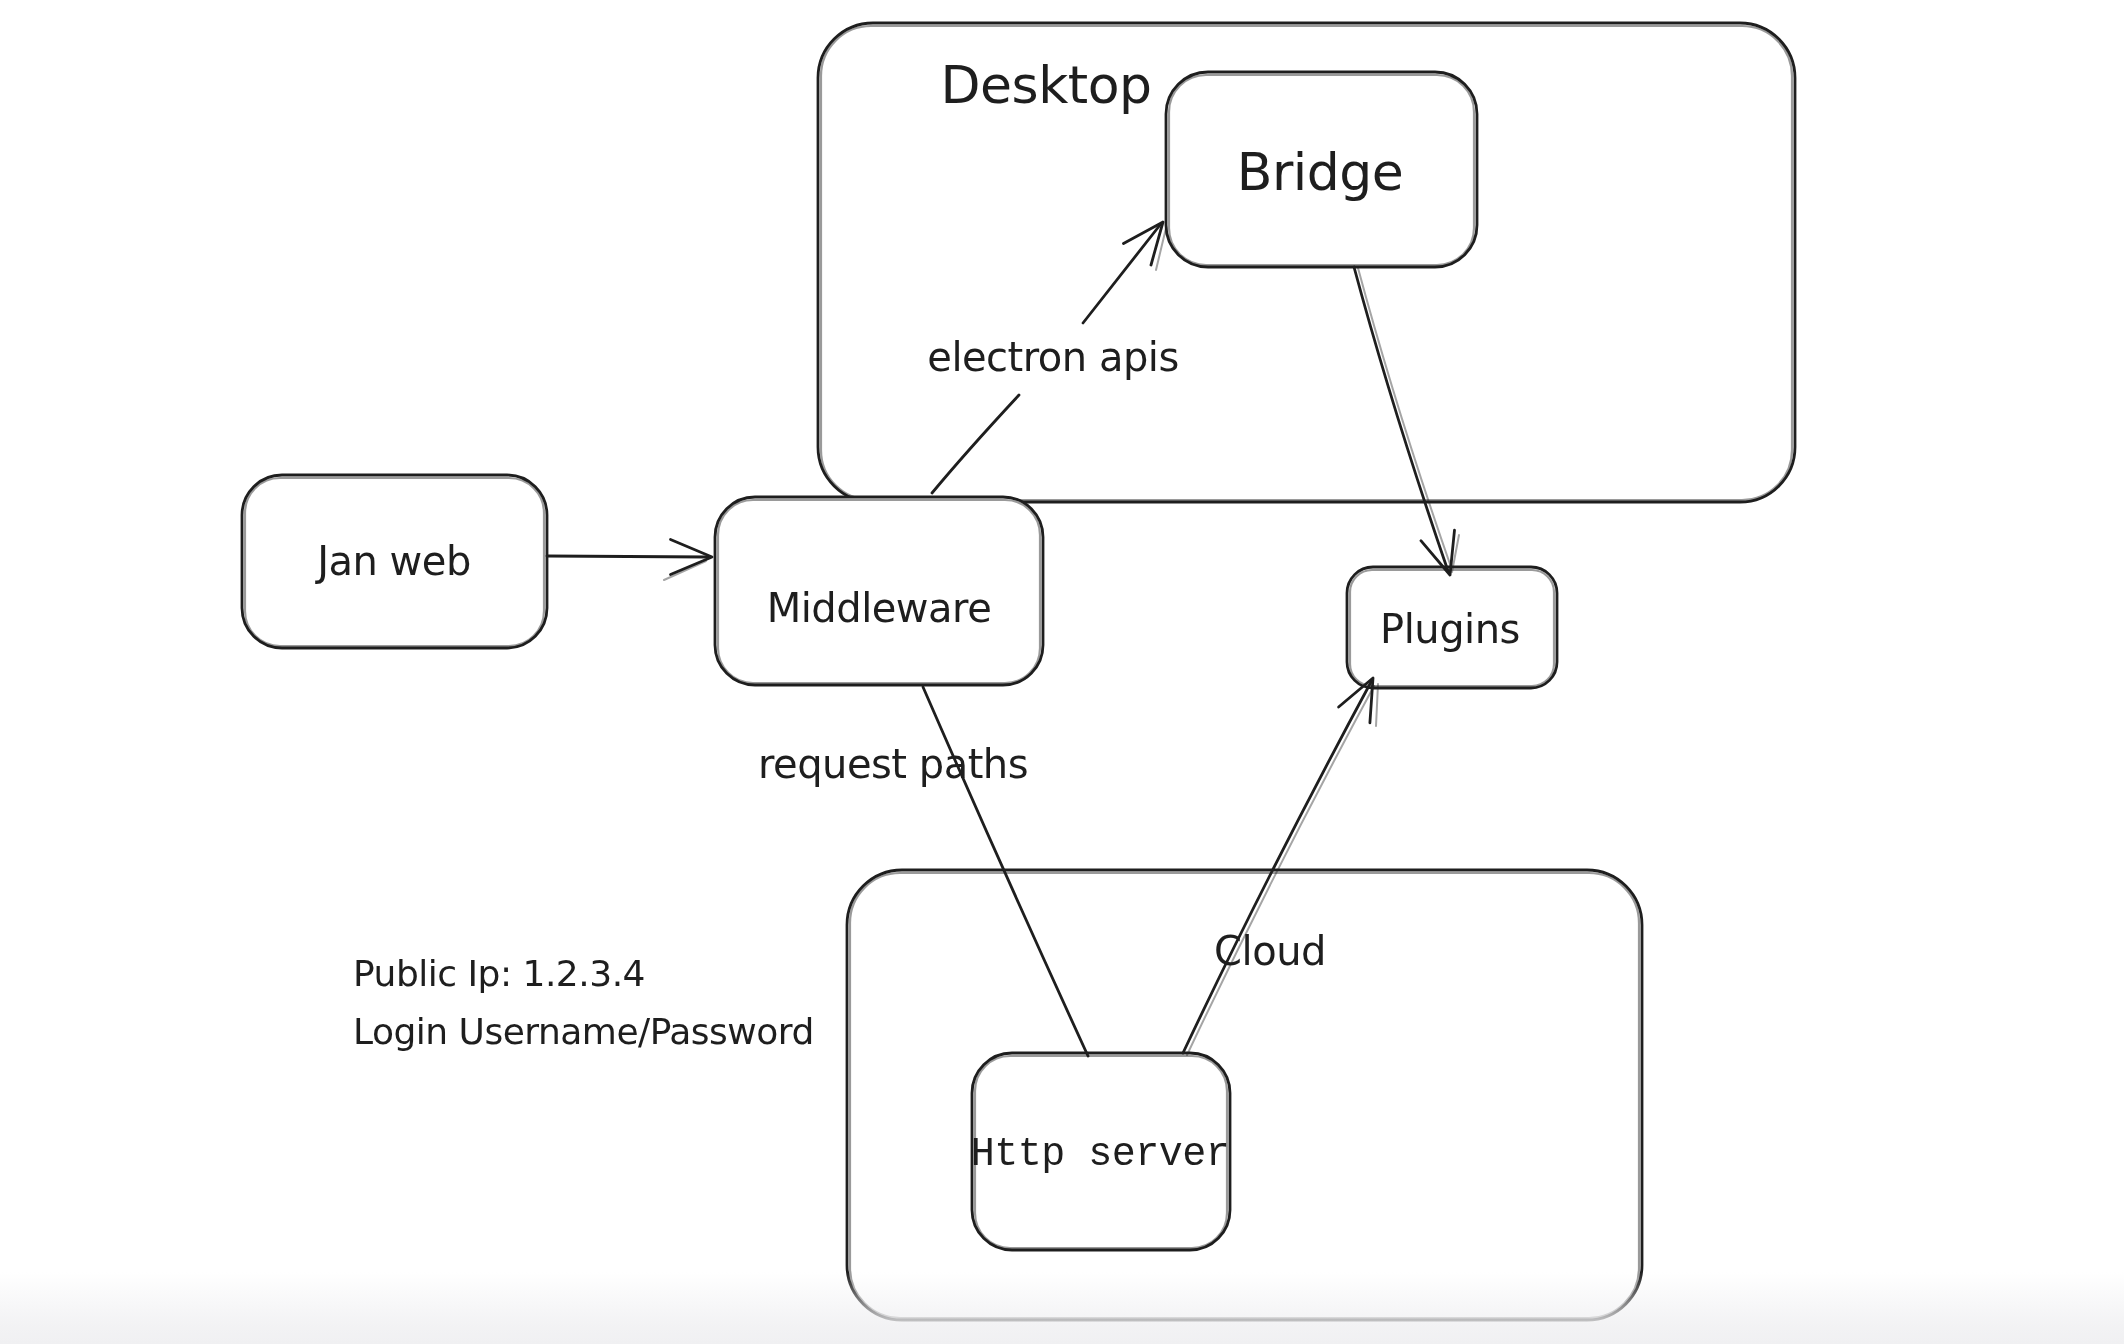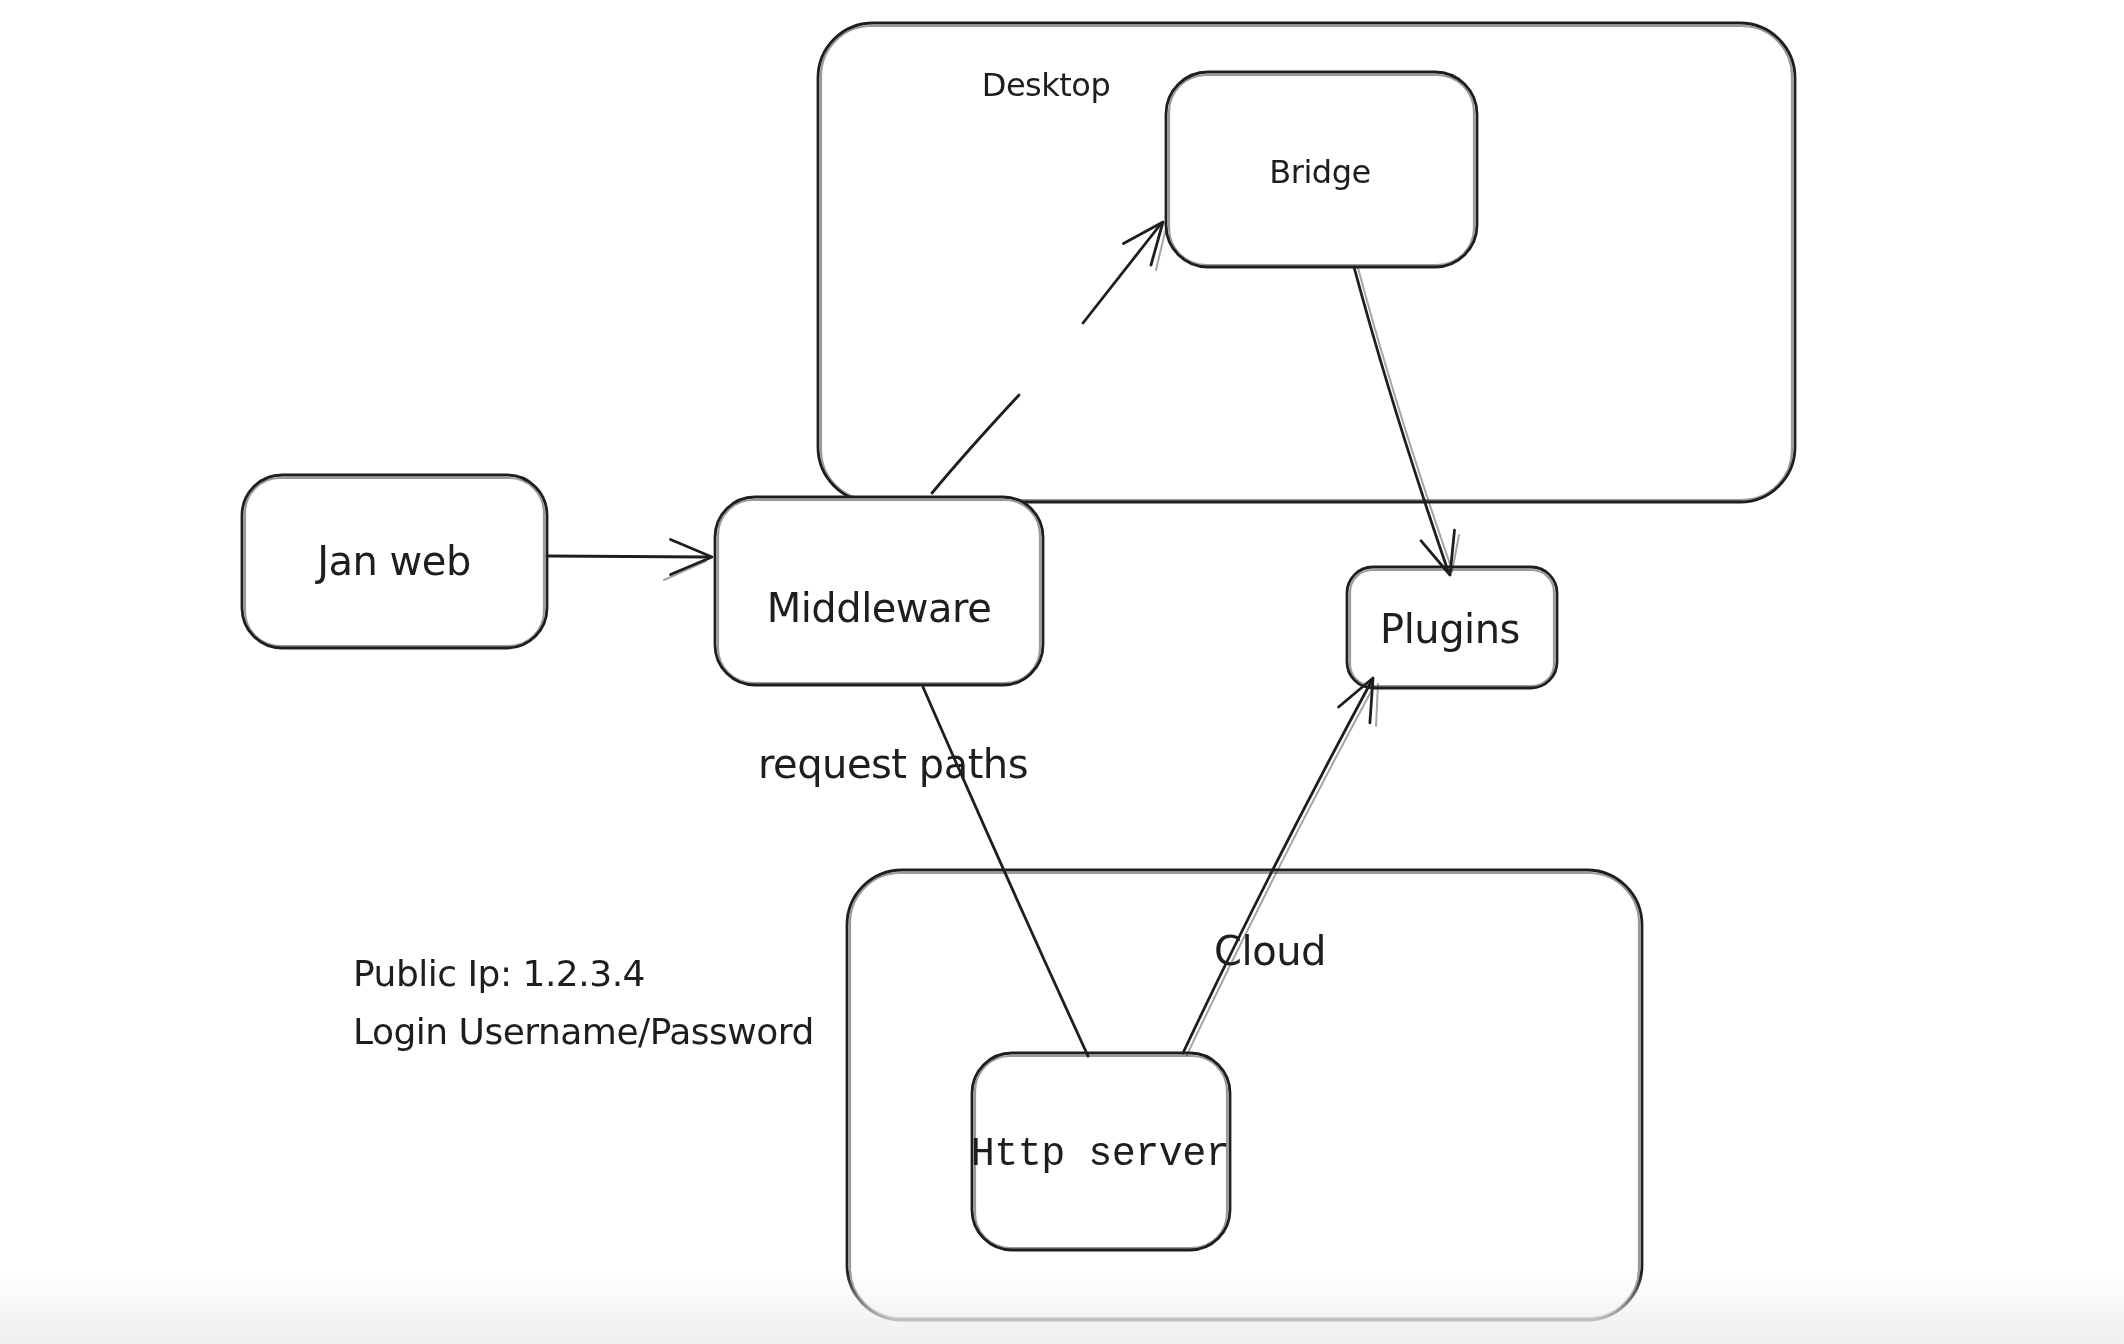--- a/index.html
+++ b/index.html
@@ -16,21 +16,21 @@
   .e{fill:none;stroke:#1e1e1e;stroke-width:2.8;stroke-linecap:round;stroke-linejoin:round;}
   .e2{fill:none;stroke:#1e1e1e;stroke-width:2;stroke-linecap:round;opacity:.4;}
   .lbl{
     position:absolute;
     transform:translate(-50%,-50%);
     color:#1e1e1e;
     font-size:40px;
     white-space:nowrap;
     letter-spacing:-.5px;
   }
-  .lbl.big{font-size:32px;}
+  .lbl.big{font-size:52px;}
   .note{
     position:absolute;
     transform:none;
     color:#1e1e1e;
     font-size:36px;
     white-space:nowrap;
     letter-spacing:-.5px;
   }
 </style>
 </head>
@@ -118,18 +118,19 @@
 
   <div class="lbl big" style="left:1046px; top:85px;">Desktop</div>
   <div class="lbl" style="left:1270px; top:951px;">Cloud</div>
 
   <div class="lbl" style="left:394px;  top:561px;">Jan web</div>
   <div class="lbl" style="left:879px;  top:608px;">Middleware</div>
   <div class="lbl big" style="left:1320px; top:172px;">Bridge</div>
   <div class="lbl" style="left:1450px; top:629px;">Plugins</div>
   <div class="lbl" style="left:1100px; top:1154px;font-family:Liberation Mono, monospace;">Http server</div>
 
+  <div class="lbl" style="left:1053px; top:357px;">electron apis</div>
   <div class="lbl" style="left:893px;  top:764px;">request paths</div>
 
   <div class="note" style="left:353px; top:953px;">Public Ip: 1.2.3.4</div>
   <div class="note" style="left:353px; top:1011px;">Login Username/Password</div>
 
 </div>
 
 </body></html>

